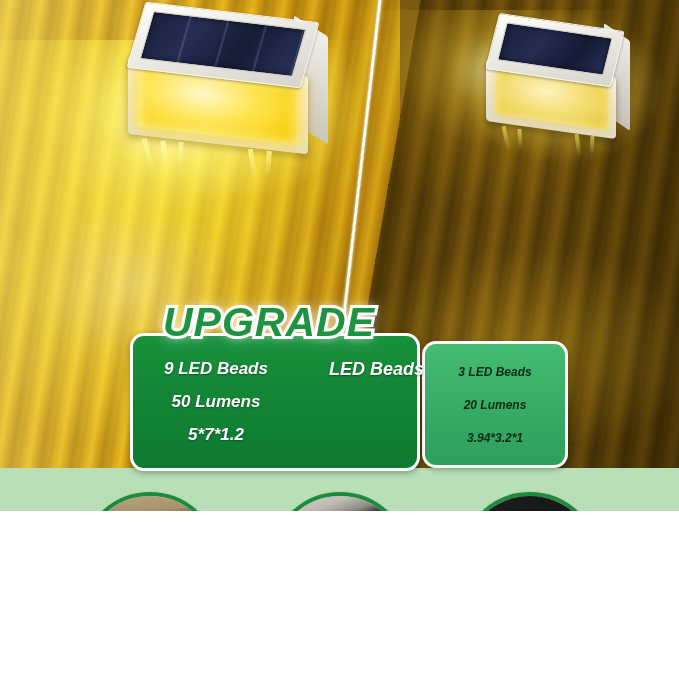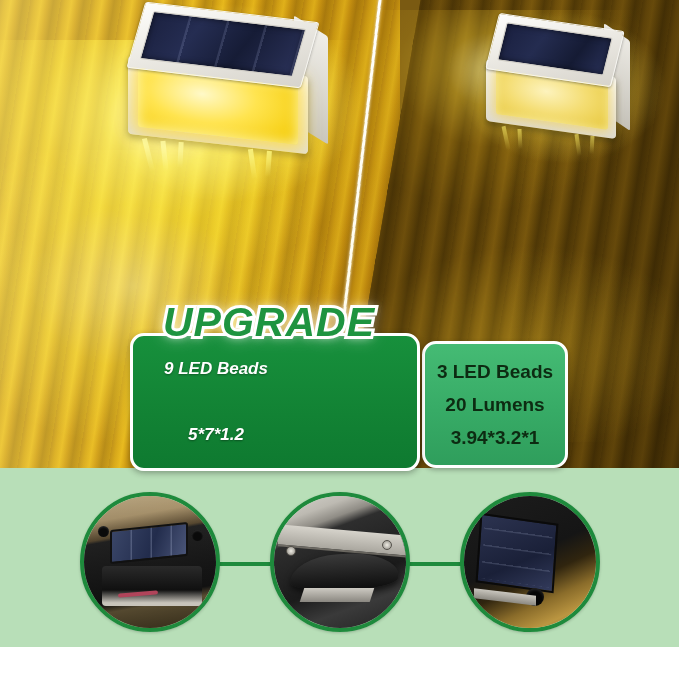--- a/index.html
+++ b/index.html
@@ -3,21 +3,21 @@
 <meta charset="utf-8">
 <title>Solar Step Light Comparison</title>
 <style>
   * { margin:0; padding:0; box-sizing:border-box; }
   html,body{
     background:#ffffff;
     font-family:"Liberation Sans", sans-serif;
   }
   #stage{
     position:relative;
-    width:679px; height:647px;
+    width:679px; height:511px;
     overflow:hidden;
     background:#0f172a;
   }
 
   
   .photo-section{
     position:absolute; left:0; top:0; width:679px; height:472px;
     overflow:hidden;
     background:#7a5a12;
   }
@@ -240,21 +240,21 @@
     white-space:nowrap;
   }
   .cell-lbl{
     flex:1; text-align:center;
     color:#ffffff; font-style:italic; font-size:18px; font-weight:bold;
     text-shadow:0 1px 2px rgba(0,0,0,.4);
     white-space:nowrap;
   }
   #panel-right .row{ justify-content:center; }
   .cell-rval{
-    color:#0d2b12; font-size:19px; font-weight:600;
+    color:#0d2b12; font-style:italic; font-size:12px; font-weight:600;
     white-space:nowrap;
   }
 
   
   .bottom-section{
     position:absolute; left:0; top:468px; width:679px; height:211px;
     background:#b8dfb8;
   }
   .connector{
     position:absolute; height:4px; background:#1e8a3c; top:562px; z-index:2;
@@ -435,22 +435,24 @@
       <div class="row">
         <span class="cell-rval">3.94*3.2*1</span>
       </div>
     </div>
   </div>
 
   <div class="panel" id="panel-main">
     <div class="rows">
       <div class="row">
         <span class="cell-val">9 LED Beads</span>
-      </div>
-      <div class="row">
+        <span class="cell-lbl">LED Beads</span>
+      </div>
+      <div class="row">
+        <span class="cell-val">50 Lumens</span>
       </div>
       <div class="row">
         <span class="cell-val">5*7*1.2</span>
       </div>
     </div>
   </div>
 
   <div class="bottom-section"></div>
 
   <div class="connector" id="connector-left"></div>

